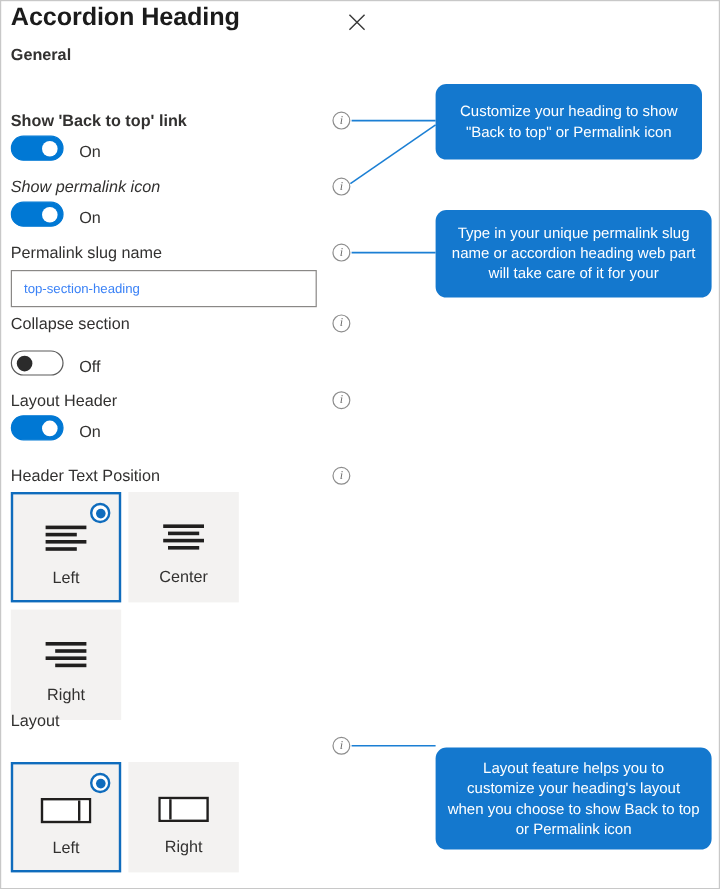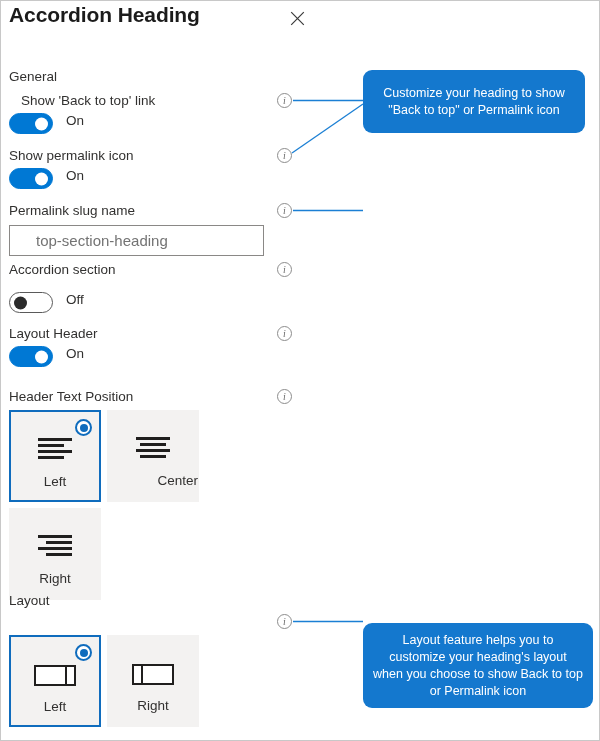--- a/index.html
+++ b/index.html
@@ -59,21 +59,21 @@
     white-space: nowrap;
   }
   .section-label {
     position: absolute;
     font-size: 13.5px;
     color: #323130;
     white-space: nowrap;
   }
 
   
-  .toggle-row { position: absolute; display: flex; align-items: flex-start; }
+  .toggle-row { position: absolute; display: flex; align-items: flex-end; }
   .toggle {
     width: 44px; height: 21px;
     border-radius: 11px;
     position: relative;
     box-sizing: border-box;
     cursor: pointer;
     flex: 0 0 auto;
   }
   .toggle.on {
     background: #0078d4;
@@ -99,23 +99,23 @@
     white-space: nowrap;
   }
 
   
   .text-field {
     position: absolute;
     box-sizing: border-box;
     background: #ffffff;
     border: 1px solid #8a8886;
     font-family: "Liberation Sans", sans-serif;
-    font-size: 15px;
-    color: #737373;
-    padding: 0 26px;
+    font-size: 11px;
+    color: #3b82f6;
+    padding: 0 10px;
     outline: none;
   }
 
   
   .info-icon {
     position: absolute;
     width: 15px; height: 15px;
     border-radius: 50%;
     border: 1px solid #8d8d8d;
     box-sizing: border-box;
@@ -223,42 +223,42 @@
 
   <div class="panel-header">
     <div class="panel-title">Accordion Heading</div>
     <div class="close-btn">
       <svg width="15" height="15" viewBox="0 0 15 15" aria-hidden="true">
         <path d="M1.2 1.2 L13.8 13.8 M13.8 1.2 L1.2 13.8" stroke="#3b3b3b" stroke-width="1.2" fill="none"></path>
       </svg>
     </div>
   </div>
 
-  <div class="section-label" style="left:8px; top:68px;">General</div>
-
-  <div class="field-label" style="left:20px; top:92px;">Show 'Back to top' link</div>
+  <div class="section-label" style="left:8px; top:37px;font-weight:bold;">General</div>
+
+  <div class="field-label" style="left:8px; top:92px;font-weight:bold;">Show 'Back to top' link</div>
   <div class="toggle-row" style="left:8px; top:112px;">
     <div class="toggle on">
       <span class="knob"></span>
     </div>
     <span class="toggle-state">On</span>
   </div>
 
-  <div class="field-label" style="left:8px; top:147px;">Show permalink icon</div>
+  <div class="field-label" style="left:8px; top:147px;font-style:italic;">Show permalink icon</div>
   <div class="toggle-row" style="left:8px; top:167px;">
     <div class="toggle on">
       <span class="knob"></span>
     </div>
     <span class="toggle-state">On</span>
   </div>
 
   <div class="field-label" style="left:8px; top:202px;">Permalink slug name</div>
   <input class="text-field" style="left: 8px; top: 224px; width: 255px; height: 31px;" value="top-section-heading">
 
-  <div class="field-label" style="left:8px; top:261px;">Accordion section</div>
+  <div class="field-label" style="left:8px; top:261px;">Collapse section</div>
   <div class="toggle-row" style="left:8px; top:291px;">
     <div class="toggle off">
       <span class="knob"></span>
     </div>
     <span class="toggle-state">Off</span>
   </div>
 
   <div class="field-label" style="left:8px; top:325px;">Layout Header</div>
   <div class="toggle-row" style="left:8px; top:345px;">
     <div class="toggle on">
@@ -284,21 +284,21 @@
 
   <div class="tile" style="left:106px; top:409px; width:92px; height:92px;">
     <div class="tile-glyph" style="top:26px;">
       <div class="bars center" style="width:34px;">
         <i style="width:34px;"></i>
           <i style="width:26px;"></i>
           <i style="width:34px;"></i>
           <i style="width:26px;"></i>
       </div>
     </div>
-    <div class="tile-label" style="top:62px;text-align:right;">Center</div>
+    <div class="tile-label" style="top:62px;">Center</div>
   </div>
 
   <div class="tile" style="left:8px; top:507px; width:92px; height:92px;">
     <div class="tile-glyph" style="top:26px;">
       <div class="bars right" style="width:34px;">
         <i style="width:34px;"></i>
           <i style="width:26px;"></i>
           <i style="width:34px;"></i>
           <i style="width:26px;"></i>
       </div>
@@ -345,18 +345,21 @@
 
     <line x1="292" y1="209.5" x2="362" y2="209.5" stroke="#1b7fd4" stroke-width="1.3"></line>
 
     <line x1="292" y1="620.5" x2="362" y2="620.5" stroke="#1b7fd4" stroke-width="1.3"></line>
   </svg>
 
   <div class="callout" style="left:362px; top:69px; width:222px; height:63px;">
     <span>Customize your heading to show "Back to top" or Permalink icon</span>
   </div>
 
+  <div class="callout" style="left:362px; top:174px; width:230px; height:73px;">
+    <span>Type in your  unique permalink slug name or accordion heading web part will take care of it for your</span>
+  </div>
 
   <div class="callout" style="left:362px; top:578px; width:230px; height:85px;margin-top:44px;">
     <span>Layout feature helps you to customize your heading's layout when you choose to show Back to top or Permalink icon</span>
   </div>
 
 </div>
 
 </body></html>

